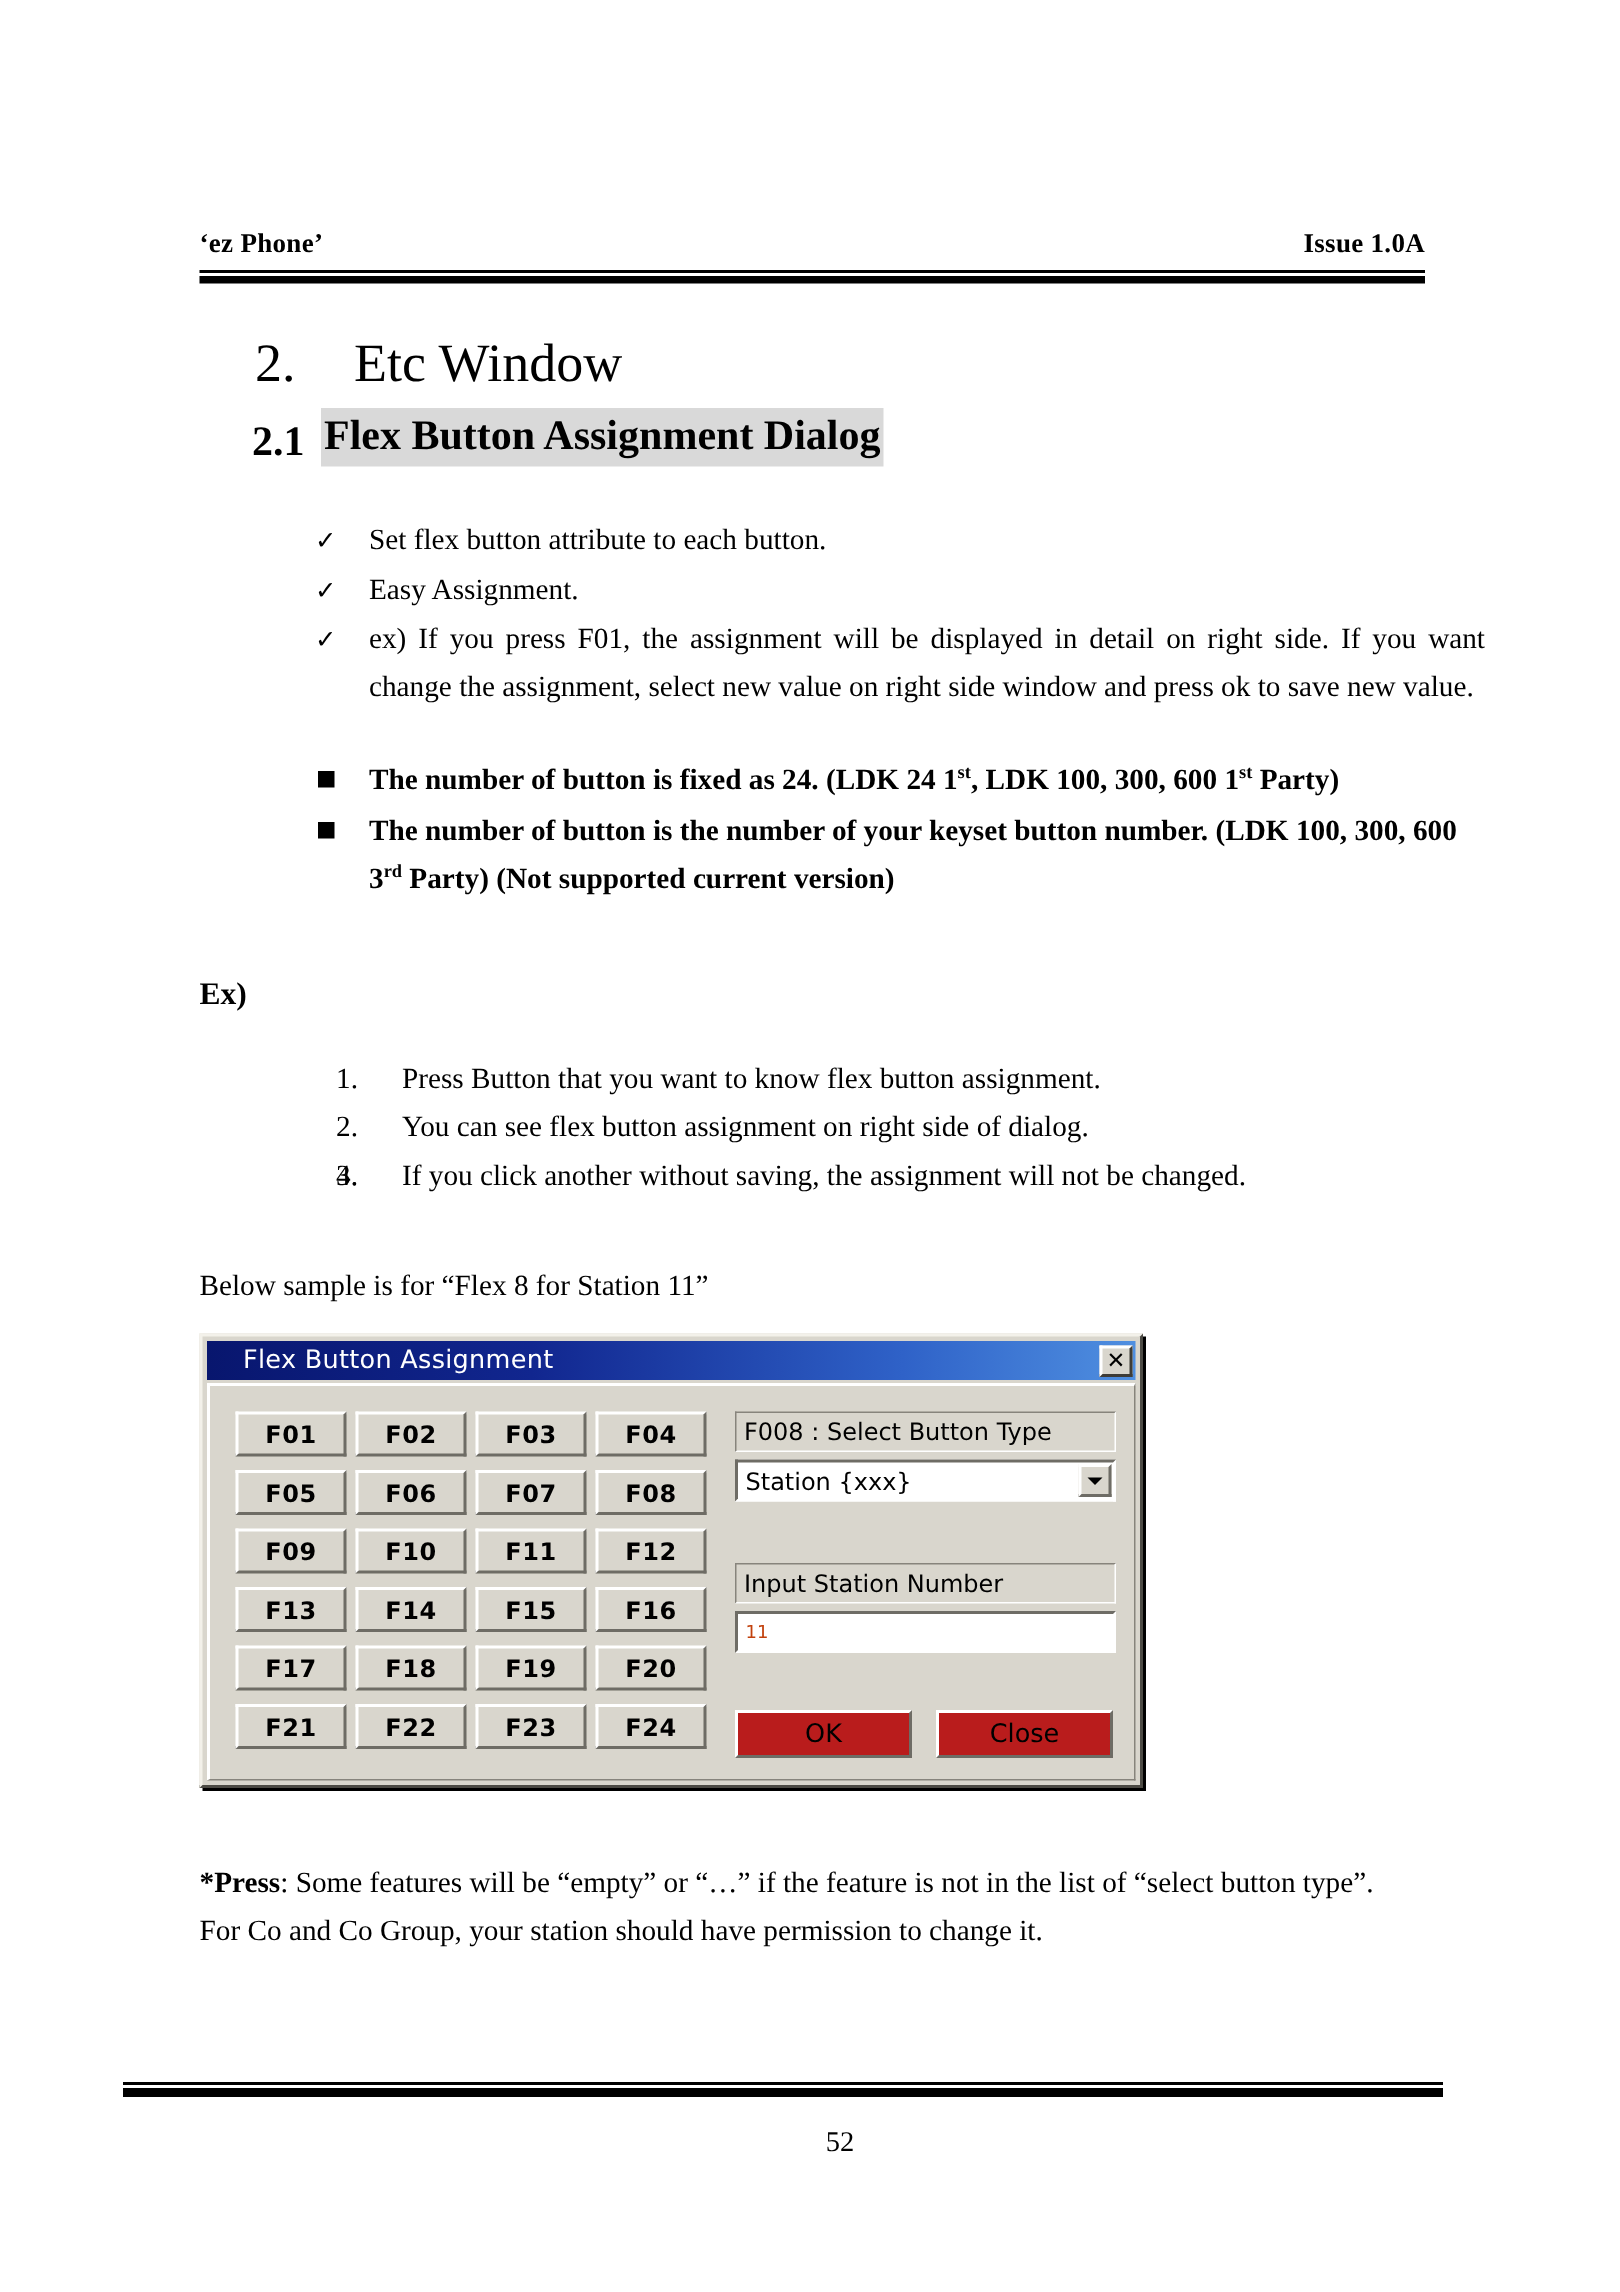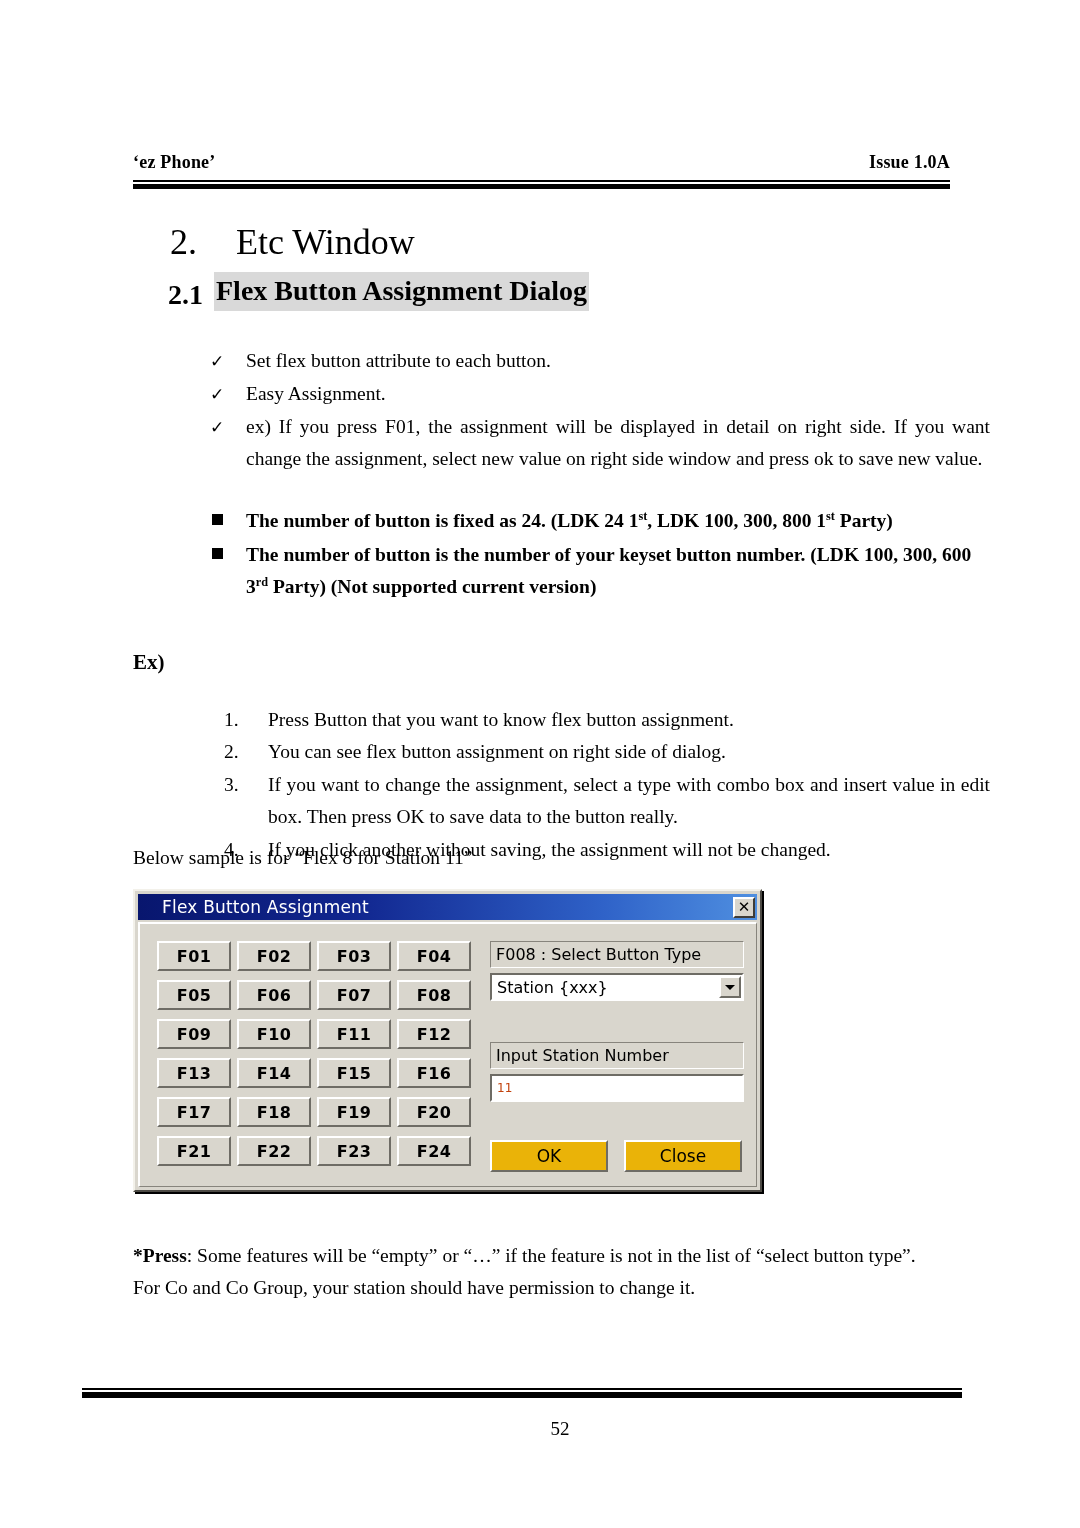--- a/index.html
+++ b/index.html
@@ -347,21 +347,21 @@
     position: absolute;
     left: 350px;
     top: 216px;
     width: 260px;
     display: flex;
     gap: 16px;
   }
   .dbtn {
     width: 118px;
     height: 32px;
-    background: #eab308;
+    background: #b91c1c;
     border-top: 2px solid #ffffff;
     border-left: 2px solid #ffffff;
     border-right: 2px solid #6e6c65;
     border-bottom: 2px solid #6e6c65;
     box-sizing: border-box;
     display: flex;
     align-items: center;
     justify-content: center;
     font-size: 17px;
     color: #000;
@@ -421,29 +421,29 @@
 
   <div class="h2"><span class="num">2.1</span><span class="hl">Flex Button Assignment Dialog</span></div>
 
   <ul class="check-list">
     <li><span class="mark">✓</span><span>Set flex button attribute to each button.</span></li>
     <li><span class="mark">✓</span><span>Easy Assignment.</span></li>
     <li><span class="mark">✓</span><span>ex) If you press F01, the assignment will be displayed in detail on right side. If you want change the assignment, select new value on right side window and press ok to save new value.</span></li>
   </ul>
 
   <ul class="bold-list">
-    <li><span class="mark"></span><span class="rich"><span>The number of button is fixed as 24. (LDK 24 1</span><sup>st</sup><span>, LDK 100, 300, 800 1</span><sup>st</sup><span> Party)</span></span></li>
+    <li><span class="mark"></span><span class="rich"><span>The number of button is fixed as 24. (LDK 24 1</span><sup>st</sup><span>, LDK 100, 300, 600 1</span><sup>st</sup><span> Party)</span></span></li>
     <li><span class="mark"></span><span class="rich"><span>The number of button is the number of your keyset button number. (LDK 100, 300, 600 3</span><sup>rd</sup><span> Party) (Not supported current version)</span></span></li>
   </ul>
 
   <div class="ex-label">Ex)</div>
   <ol class="num-list">
     <li><span class="mark">1.</span><span>Press Button that you want to know flex button assignment.</span></li>
     <li><span class="mark">2.</span><span>You can see flex button assignment on right side of dialog.</span></li>
-    <li><span class="mark">3.</span><span>If you want to change the assignment, select a type with combo box and insert value in edit box. Then press OK to save data to the button really.</span></li>
+    <li><span class="mark">3.</span></li>
     <li><span class="mark">4.</span><span>If you click another without saving, the assignment will not be changed.</span></li>
   </ol>
   <div class="below-line">Below sample is for “Flex 8 for Station 11”</div>
 
   <div class="dialog">
 
     <div class="dlg-titlebar">
       <span class="dlg-title">Flex Button Assignment</span>
       <span class="dlg-close">✕</span>
     </div>

